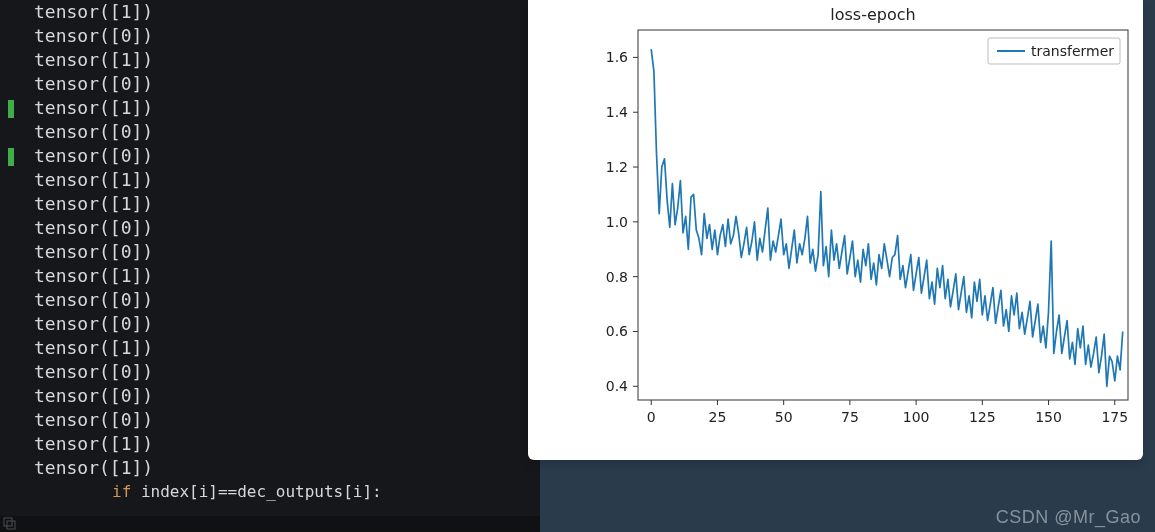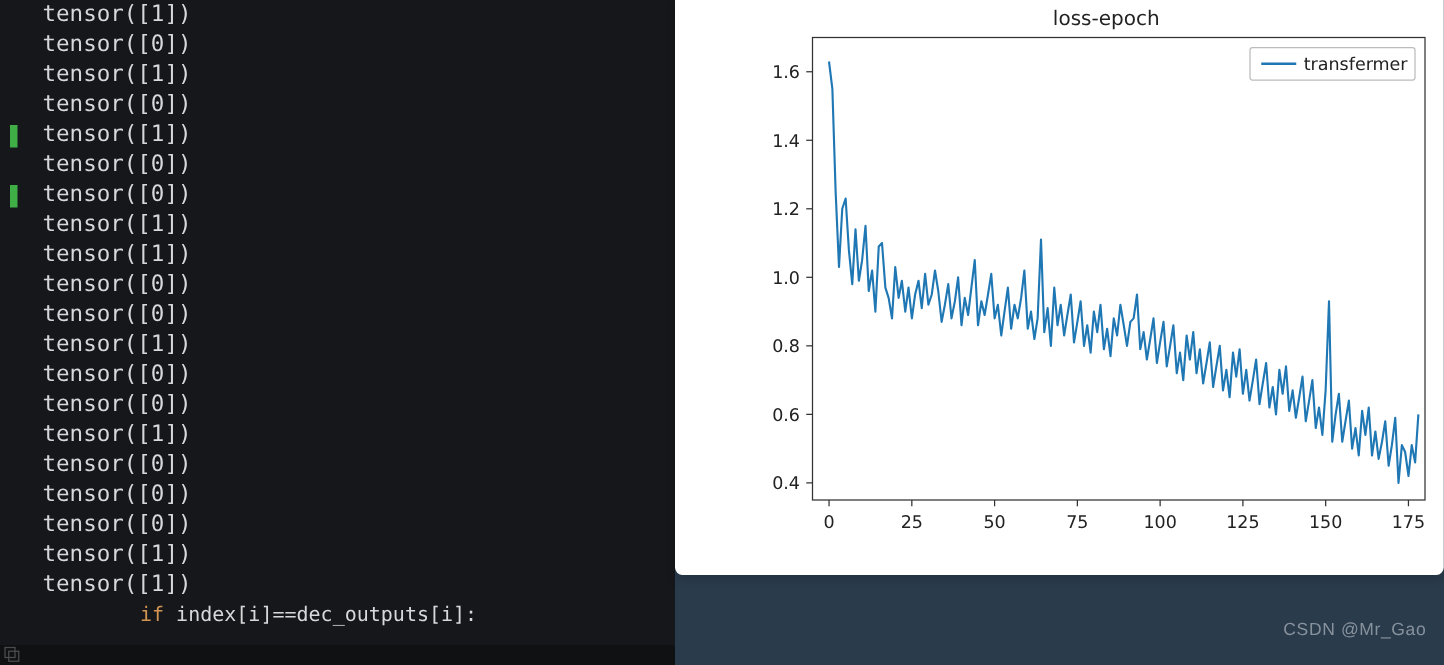--- a/index.html
+++ b/index.html
@@ -3,31 +3,31 @@
 <meta charset="utf-8">
 <style>
   html,body{margin:0;padding:0;width:1155px;height:532px;overflow:hidden;font-family:Consolas,'Menlo','DejaVu Sans Mono',monospace;background:#2a3b4c}
   .terminal{position:absolute;left:0;top:0;width:540px;height:532px;background:#15171a;color:#d6d8da;box-sizing:border-box;padding:0 0 10px 22px;font-size:18px;line-height:24px;overflow:hidden}
   .terminal .gutter{position:absolute;left:0;top:0;width:16px;height:100%}
   .gutter .mark{position:absolute;left:8px;width:6px;height:18px;background:#3fae46}
   .term-line{white-space:pre;padding-left:12px}
   .term-code{color:#b6c1d0;padding-left:90px;font-size:16px}
   .term-code .kw{color:#d29452}
   .term-code .idx{color:#d6d8da}
-  .charts{position:absolute;left:540px;top:0;width:615px;height:460px;background:#ffffff;border-radius:0 0 6px 6px;box-shadow:0 4px 8px rgba(0,0,0,0.15)}
+  .charts{position:absolute;left:528px;top:0;width:615px;height:460px;background:#ffffff;border-radius:0 0 6px 6px;box-shadow:0 4px 8px rgba(0,0,0,0.15)}
   .plot-wrap{position:absolute;left:45px;top:0;width:560px;height:450px}
   svg.plot{display:block;width:100%;height:100%}
   .axis-line{stroke:#333;stroke-width:1;fill:none}
   .tick text{font-family:'DejaVu Sans',Arial,sans-serif;font-size:14px;fill:#222}
   .title-text{font-family:'DejaVu Sans',Arial,sans-serif;font-size:16px;fill:#222;text-anchor:middle}
   .legend-box{stroke:#bcbcbc;fill:#fff;stroke-width:1}
   .legend-line{stroke:#1f77b4;stroke-width:2}
   .legend-text{font-family:'DejaVu Sans',Arial,sans-serif;font-size:14px;fill:#222}
   .series-line{stroke:#1f77b4;stroke-width:1.7;fill:none;stroke-linejoin:round}
-  .watermark{position:absolute;right:14px;bottom:21px;color:#88929c;font-family:Arial,sans-serif;font-size:14px;letter-spacing:0.5px}
+  .watermark{position:absolute;right:14px;bottom:4px;color:#88929c;font-family:Arial,sans-serif;font-size:18px;letter-spacing:0.5px}
   .bottom-strip{position:absolute;left:0;bottom:0;width:540px;height:16px;background:#0f1113}
   .copy-icon{position:absolute;left:2px;bottom:2px;width:14px;height:14px;opacity:.5}
   .copy-icon rect{stroke:#888;fill:none;stroke-width:1}
 </style>
 </head>
 <body>
 
 <div class="terminal">
   <div class="gutter">
       <div class="mark" style="top: 100px;"></div>

